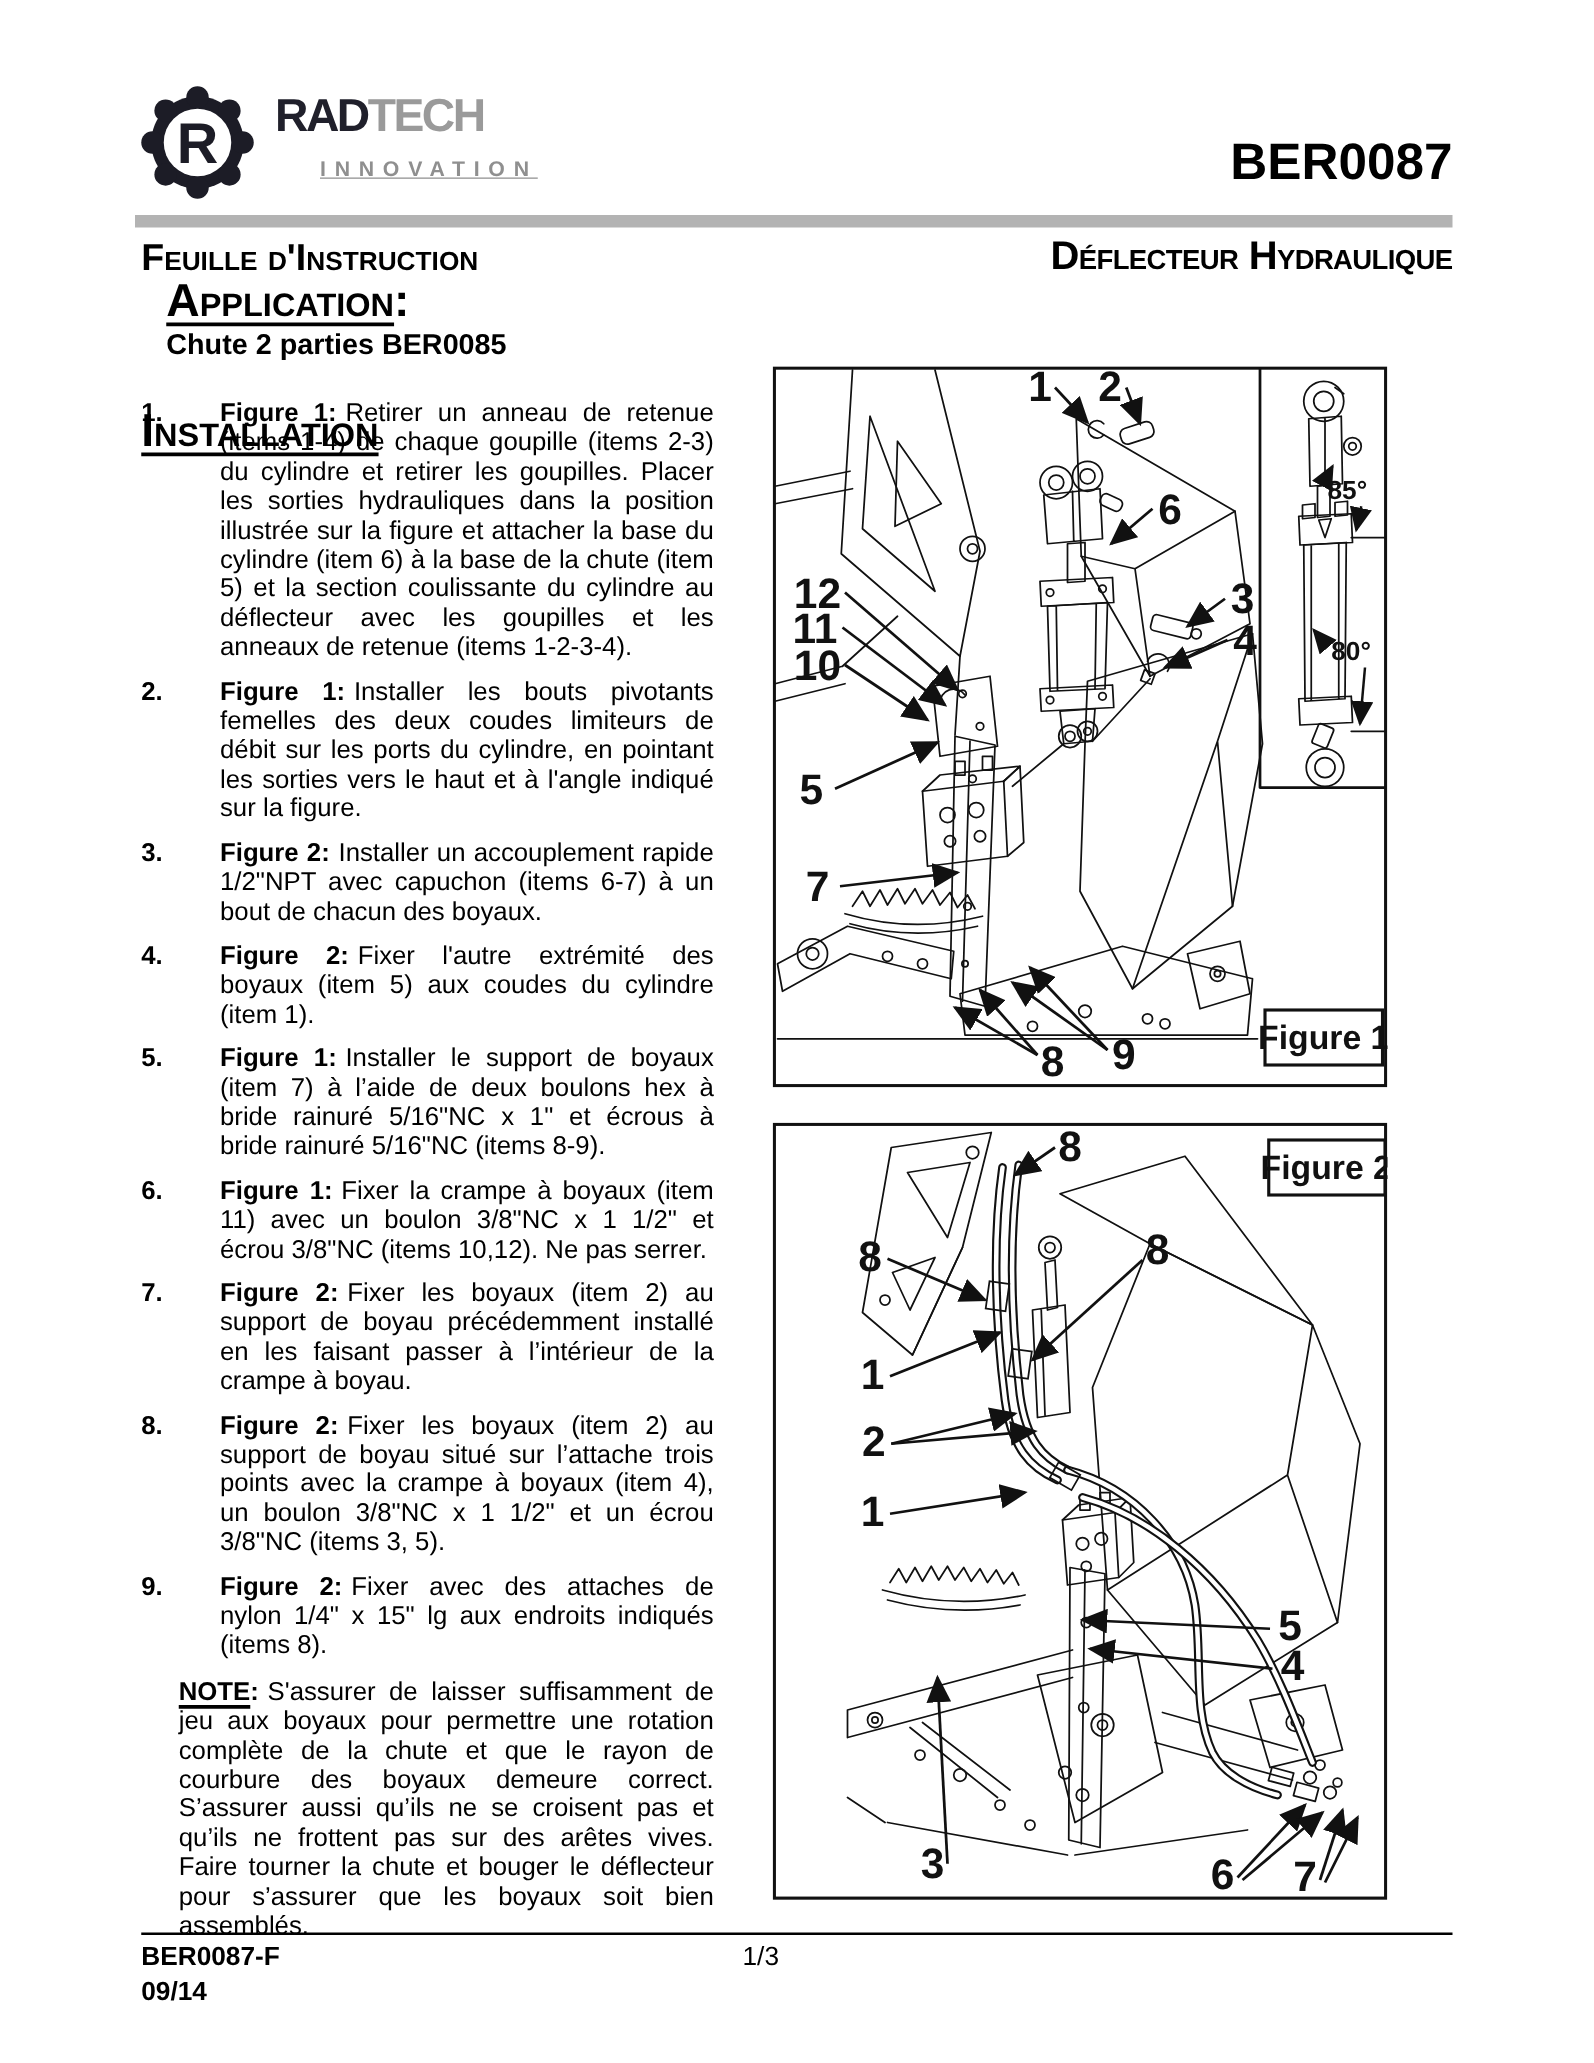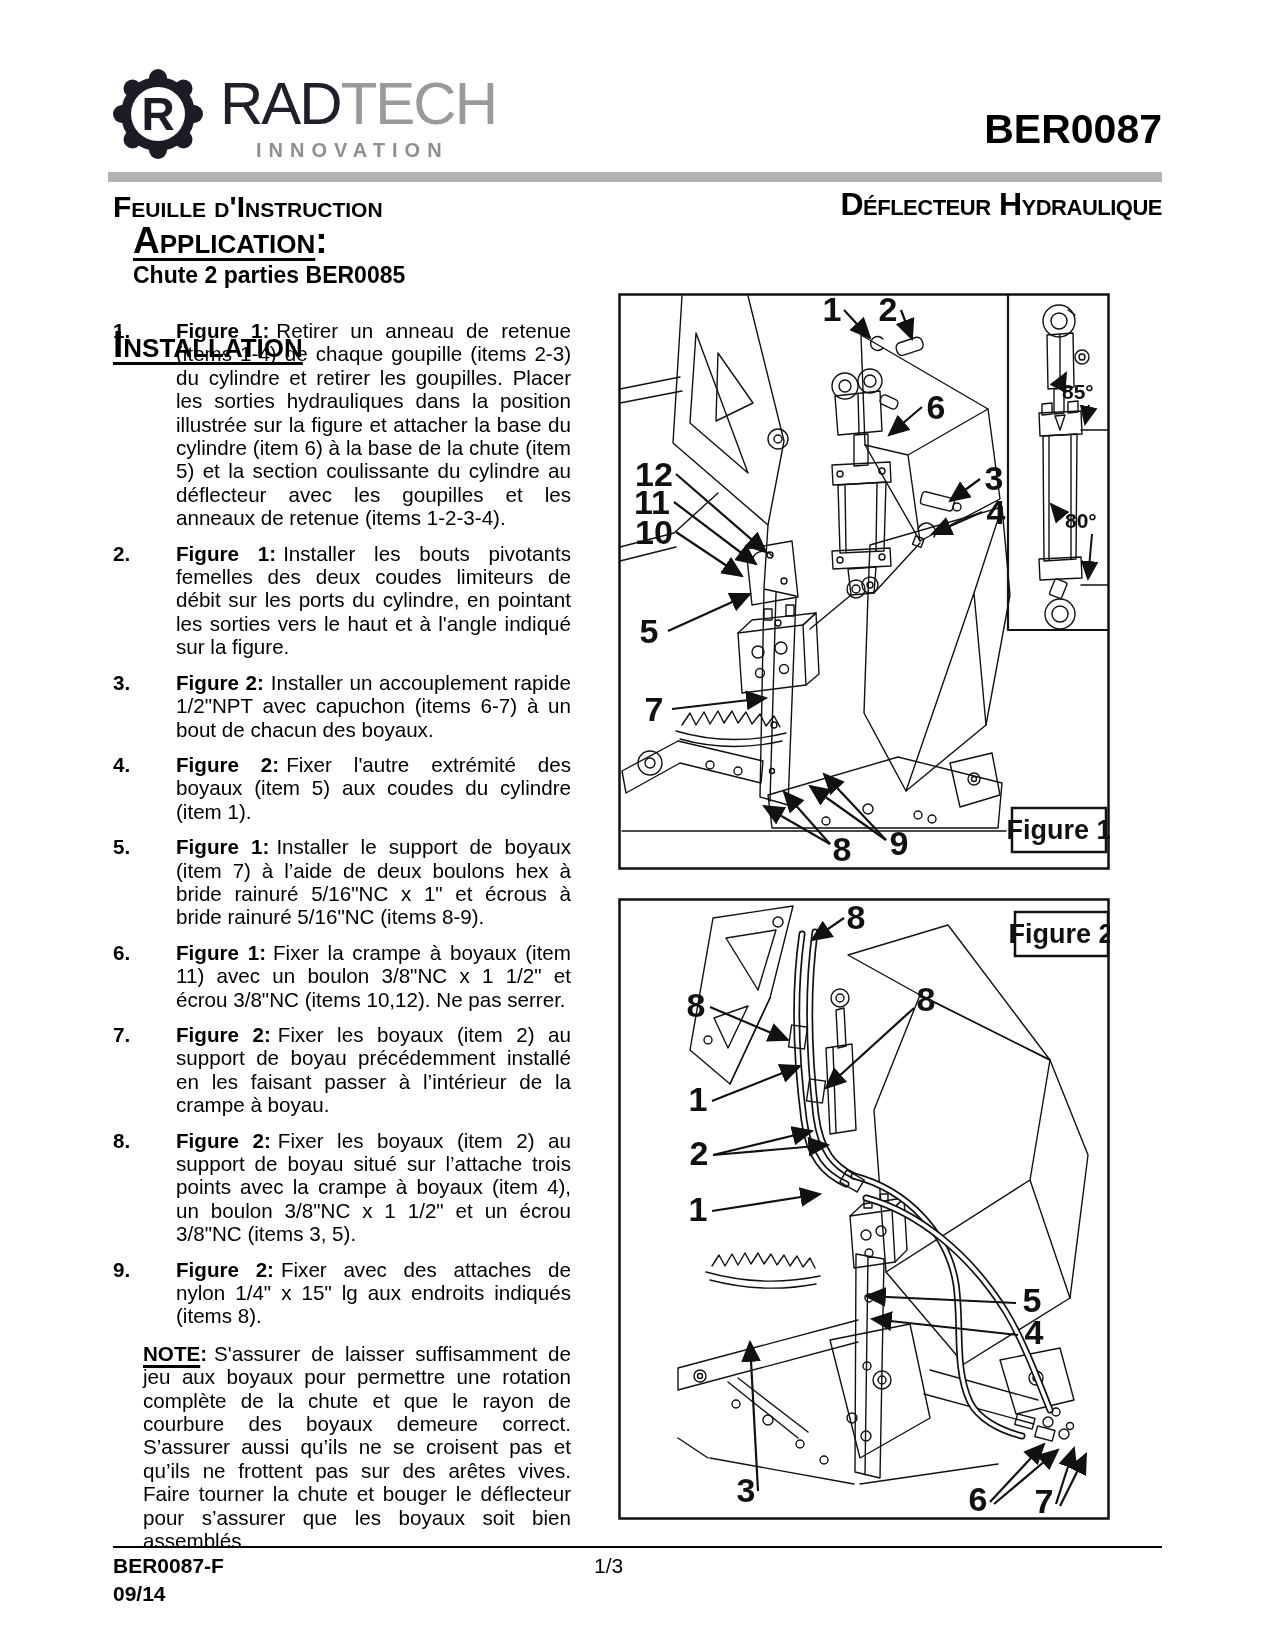--- a/index.html
+++ b/index.html
@@ -1,24 +1,24 @@
 <!DOCTYPE html>
 <html><head>
 <meta charset="utf-8">
 <style>
   html,body{margin:0;padding:0;background:#888;}
   #page{position:relative;width:1275px;height:1650px;background:#ffffff;
         font-family:"Liberation Sans", sans-serif;color:#000;overflow:hidden;margin:0 auto;}
   
   .logo{position:absolute;left:110px;top:64px;display:flex;align-items:flex-start;}
   .wordmark{margin-left:14px;margin-top:10px;line-height:1;}
-  .brand{font-size:60px;font-weight:400;letter-spacing:-2px;}
+  .brand{font-size:37px;font-weight:700;letter-spacing:-2px;}
   .brand .dark{color:#20202b;}
   .brand .lite{color:#9a9a9a;}
-  .tagline{font-size:20px;font-weight:600;letter-spacing:7px;color:#8f8f8f;margin-top:6px;padding-left:36px;}
+  .tagline{font-size:17px;font-weight:600;letter-spacing:7px;color:#8f8f8f;margin-top:16px;padding-left:36px;text-decoration:underline;}
   .code{position:absolute;right:113px;top:106px;font-size:41px;font-weight:bold;letter-spacing:0px;}
   .rule{position:absolute;left:108px;top:172px;width:1054px;height:10px;background:#b3b3b3;}
   .sheet-type{position:absolute;left:113px;top:190px;font-size:30px;font-weight:bold;font-variant:small-caps;}
   .prod-name{position:absolute;right:113px;top:186px;font-size:32px;font-weight:bold;font-variant:small-caps;letter-spacing:-0.5px;}
   
   .application{position:absolute;left:113px;top:220px;display:flex;align-items:baseline;flex-direction:column;}
   .app-h{font-size:37px;font-weight:bold;font-variant:small-caps;}
   .ul{text-decoration:underline;text-decoration-thickness:3px;text-underline-offset:5px;}
   .app-v{font-size:23px;font-weight:bold;margin-left:20px;}
   

